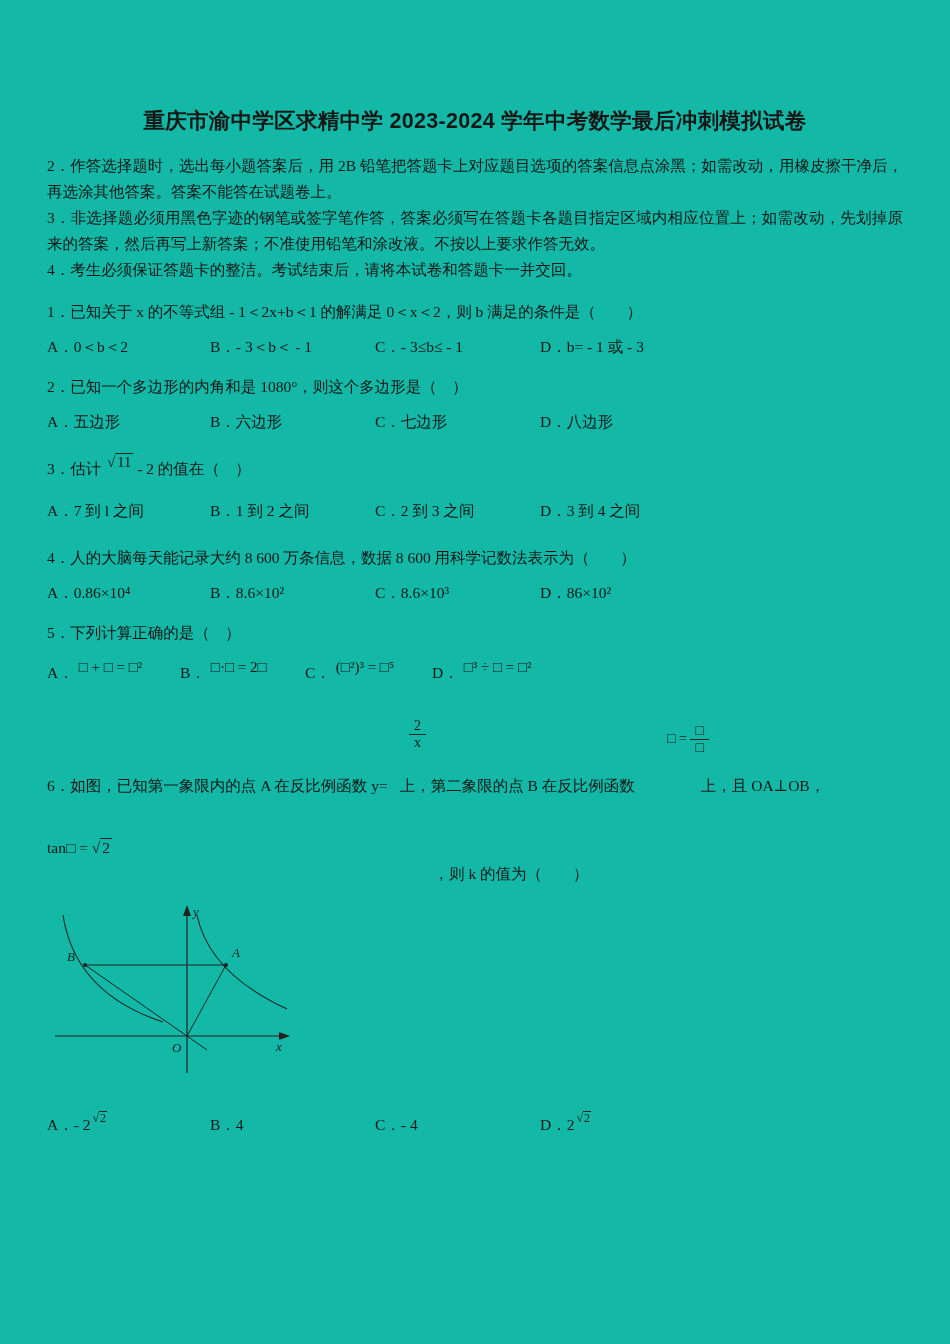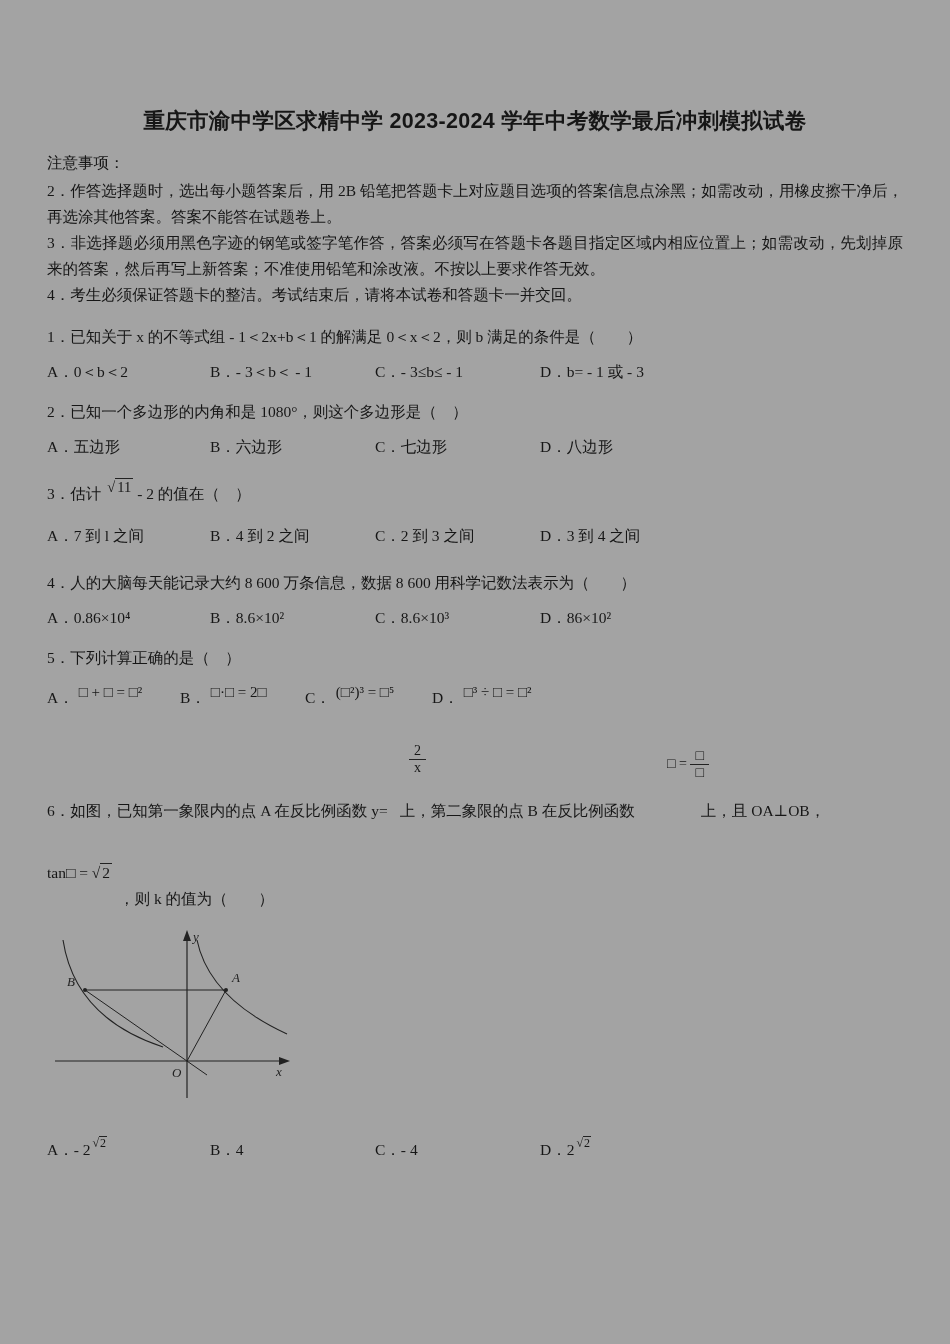--- a/index.html
+++ b/index.html
@@ -1,19 +1,19 @@
 <!DOCTYPE html>
 <html><head>
 <meta charset="utf-8">
 <style>
   * { margin:0; padding:0; box-sizing:border-box; }
   html,body { background:#ffffff; }
   body { width:950px; margin:0 auto; }
   .page {
-    width:950px; height:1344px; background:#a3a3a3; color:#161616;
+    width:950px; height:1344px; background:#14b8a6; color:#161616;
     padding:106px 47px 0 47px; position:relative; overflow:hidden;
     font-family:"Liberation Serif","DejaVu Serif",serif;
   }
   .title {
     font-family:"Liberation Sans","DejaVu Sans",sans-serif;
     font-size:21.5px; font-weight:700; text-align:center;
     letter-spacing:.3px; margin:0 0 18px 0;
   }
   .notice-heading { font-size:15.5px; margin:0 0 4px 0; }
   .notice { font-size:15.5px; line-height:26px; text-align:justify; margin:0; }
@@ -41,39 +41,38 @@
   .f2 { position:absolute; left:620px; top:5px; white-space:nowrap; }
   .frac { display:inline-block; vertical-align:middle; text-align:center; }
   .fnum { display:block; border-bottom:1px solid #222; padding:0 5px; }
   .fden { display:block; padding:0 5px; }
 
   .q6-stem { margin-top:12px; }
   .gap-sm { display:inline-block; width:12px; }
   .gap-lg { display:inline-block; width:66px; }
 
   .q6-tan { margin-top:40px; font-size:15.5px; height:26px; }
-  .q6-then { margin:0 0 0 72px; font-size:15.5px; }
+  .q6-then { margin:0 0 0 72px; font-size:15.5px;text-align:center; }
 
   .figure-wrap { margin:16px 0 0 0; }
   .q6-fig text { font-family:"Liberation Serif","DejaVu Serif",serif; font-size:13px; fill:#222; }
   .q6-fig .ital { font-style:italic; }
 
   .q6-opts { margin-top:30px; }
   .radsup { position:relative; top:-8px; font-size:12px; margin-left:2px; white-space:nowrap; }
   .radsup .rbody { border-top:1px solid #222; padding:0 1px; }
 </style>
 </head>
 <body>
 
 <div class="page">
 
   <h1 class="title">重庆市渝中学区求精中学 2023-2024 学年中考数学最后冲刺模拟试卷</h1>
 
   <section>
-    <p class="notice-heading">注意事项：</p>
     <p class="notice">2．作答选择题时，选出每小题答案后，用 2B 铅笔把答题卡上对应题目选项的答案信息点涂黑；如需改动，用橡皮擦干净后，再选涂其他答案。答案不能答在试题卷上。</p>
     <p class="notice">3．非选择题必须用黑色字迹的钢笔或签字笔作答，答案必须写在答题卡各题目指定区域内相应位置上；如需改动，先划掉原来的答案，然后再写上新答案；不准使用铅笔和涂改液。不按以上要求作答无效。</p>
     <p class="notice">4．考生必须保证答题卡的整洁。考试结束后，请将本试卷和答题卡一并交回。</p>
   </section>
 
 
   <section>
     <p class="stem">1．已知关于 x 的不等式组 - 1＜2x+b＜1 的解满足 0＜x＜2，则 b 满足的条件是（　　）</p>
     <div class="opts">
       <span class="opt">A．0＜b＜2</span>
@@ -92,21 +91,21 @@
       <span class="opt">D．八边形</span>
     </div>
   </section>
 
   <section>
     <p class="stem mt-lg">
       <span>3．估计</span><span class="radical raised"><span>√</span><span class="rbody">11</span></span><span>- 2 的值在（　）</span>
     </p>
     <div class="opts mt-lg" style="margin-top:20px;">
       <span class="opt">A．7 到 l 之间</span>
-      <span class="opt">B．4 到 2 之间</span>
+      <span class="opt">B．1 到 2 之间</span>
       <span class="opt">C．2 到 3 之间</span>
       <span class="opt">D．3 到 4 之间</span>
     </div>
   </section>
 
   <section>
     <p class="stem mt-lg">4．人的大脑每天能记录大约 8 600 万条信息，数据 8 600 用科学记数法表示为（　　）</p>
     <div class="opts">
       <span class="opt">A．0.86×10⁴</span>
       <span class="opt">B．8.6×10²</span>

